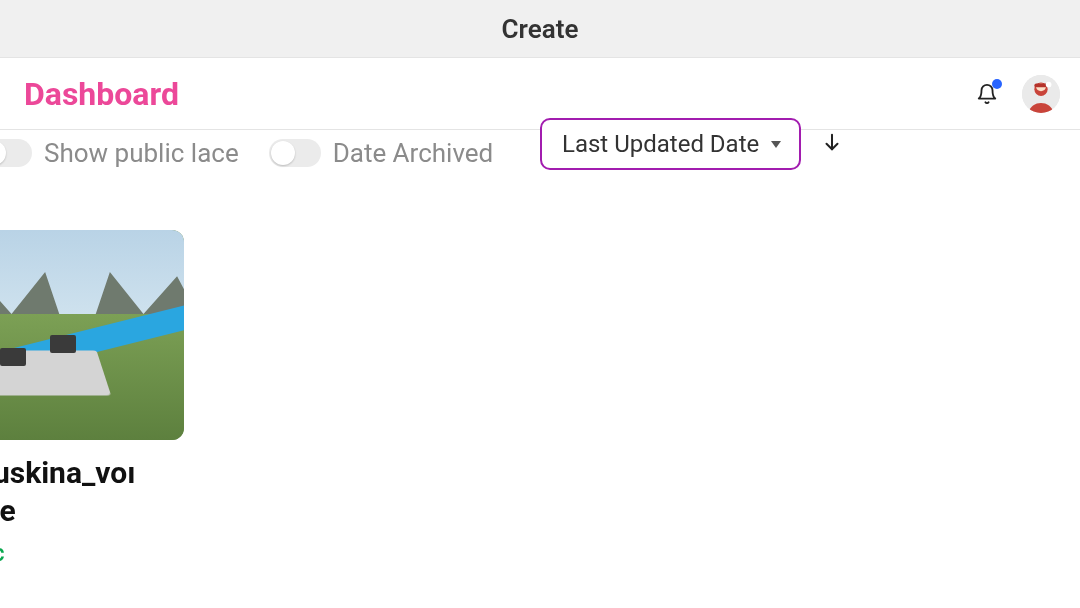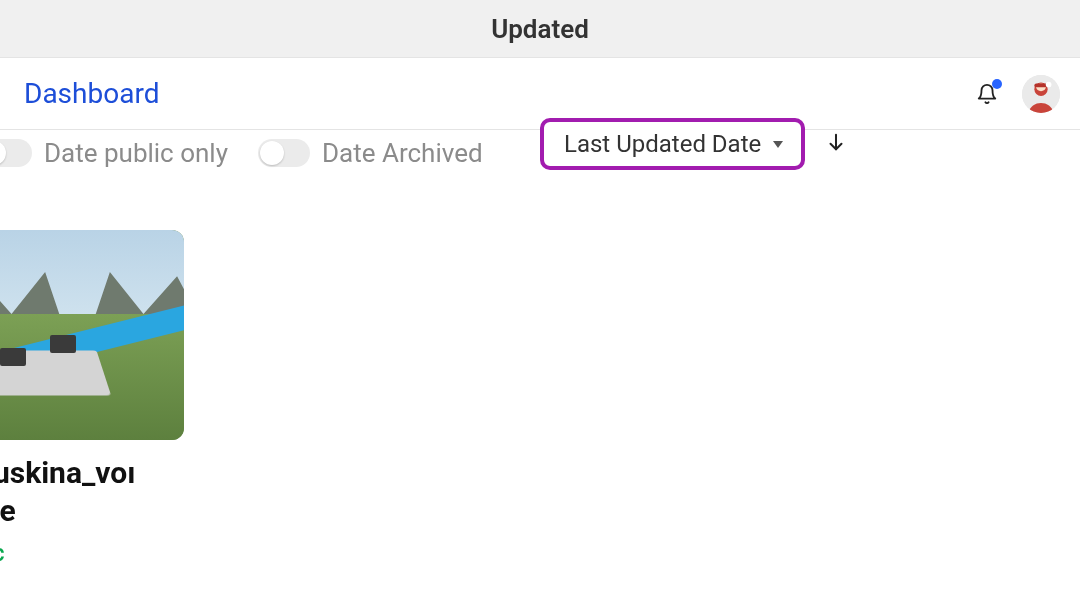--- a/index.html
+++ b/index.html
@@ -29,23 +29,23 @@
     .header-row {
       height: 72px;
       display: flex;
       align-items: center;
       justify-content: space-between;
       padding: 0 20px 0 24px;
       border-bottom: 1px solid #e4e4e4;
       background: #fff;
     }
     .dashboard-title {
-      font-size: 28px;
-      font-weight: 400;
-      color: #1d4ed8;
+      font-size: 32px;
+      font-weight: 700;
+      color: #ec4899;
     }
     .header-actions {
       display: flex;
       align-items: center;
       gap: 22px;
     }
     .bell-wrapper {
       position: relative;
       width: 26px;
       height: 26px;
@@ -127,21 +127,21 @@
       gap: 18px;
       margin-left: 30px;
       position: absolute;
       left: 510px;
       top: -8px;
     }
     .sort-select {
       display: flex;
       align-items: center;
       gap: 12px;
-      border: 4px solid #a21caf;
+      border: 2px solid #a21caf;
       border-radius: 10px;
       padding: 12px 18px 12px 20px;
       cursor: pointer;
       background: #fff;
       height: 52px;
     }
     .sort-select-text {
       font-size: 24px;
       color: #333;
     }
@@ -205,21 +205,21 @@
       font-size: 24px;
       color: #0aa84f;
       font-weight: 500;
       margin-top: 10px;
     }
   </style>
 </head>
 <body>
 
 <div class="top-tab-bar">
-  <div class="top-tab-label">Updated</div>
+  <div class="top-tab-label">Create</div>
 </div>
 
 <div class="header-row">
   <div class="dashboard-title">Dashboard</div>
   <div class="header-actions">
     <div class="bell-wrapper">
       <span class="bell-icon">
         <svg width="22" height="24" viewBox="0 0 24 24" fill="none" stroke="#222" stroke-width="2" stroke-linecap="round" stroke-linejoin="round">
           <path d="M18 8a6 6 0 0 0-12 0c0 7-3 9-3 9h18s-3-2-3-9"></path>
           <path d="M13.73 21a2 2 0 0 1-3.46 0"></path>
@@ -239,21 +239,21 @@
     </div>
   </div>
 </div>
 
 <div class="filters-row">
   <div class="filters-left">
     <div class="toggle-group">
       <div class="toggle">
         <div class="toggle-knob"></div>
       </div>
-      <div class="toggle-label">Date public only</div>
+      <div class="toggle-label">Show public lace</div>
     </div>
     <div class="toggle-group">
       <div class="toggle">
         <div class="toggle-knob"></div>
       </div>
       <div class="toggle-label">Date Archived</div>
     </div>
   </div>
 
   <div class="sort-group">

